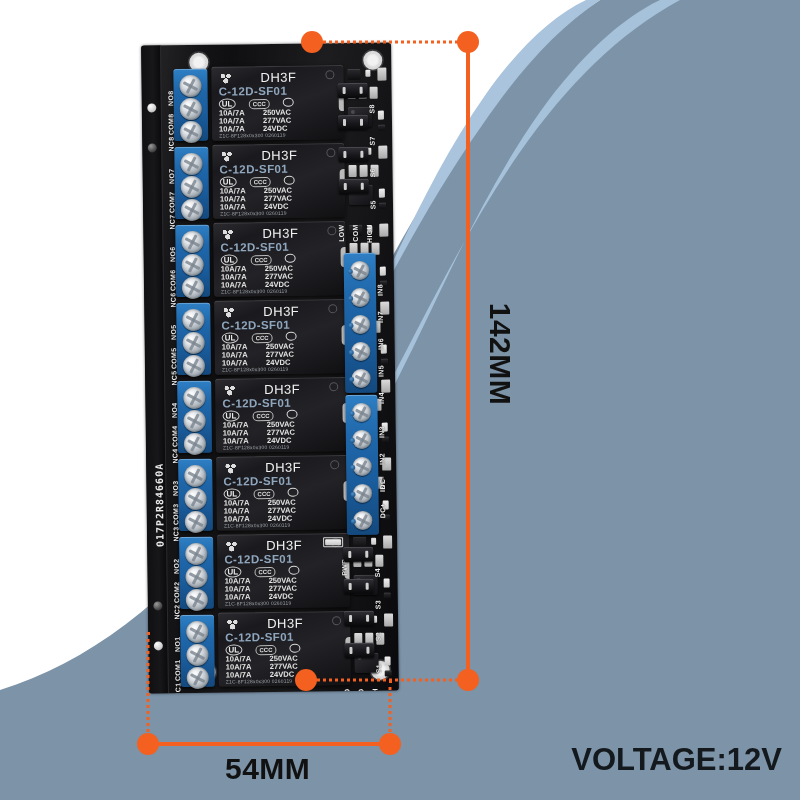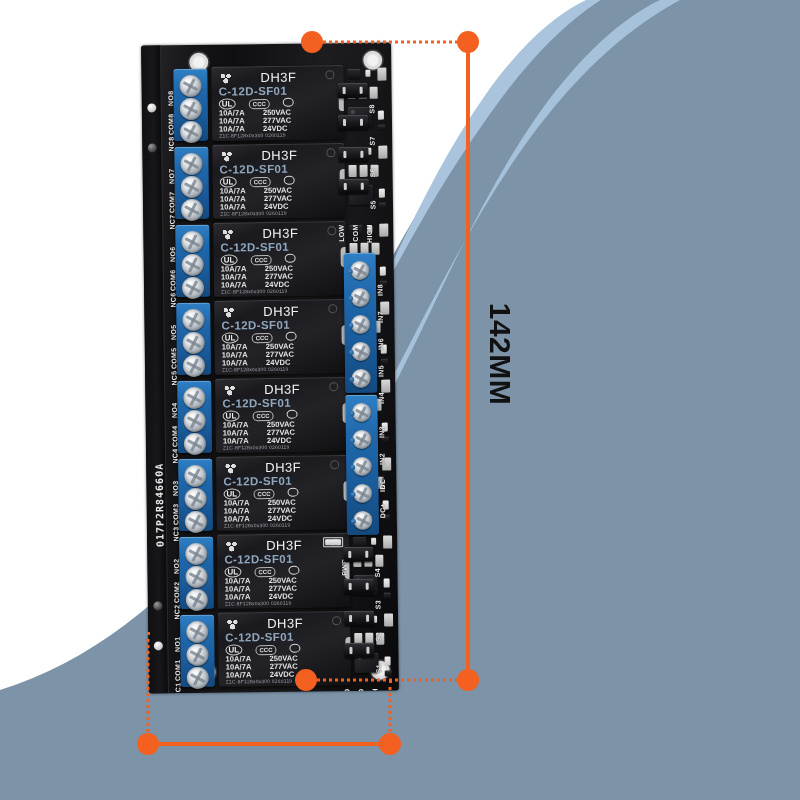--- a/index.html
+++ b/index.html
@@ -642,16 +642,18 @@
 
     <div class="dline-v" style="left:148px; top:632px; height:112px"></div>
 
     <div class="dline-v" style="left:390px; top:680px; height:64px"></div>
 
     <div class="dline-h solid" style="left:148px; top:744px; width:242px"></div>
     <div class="dot" style="left:148px; top:744px"></div>
     <div class="dot" style="left:390px; top:744px"></div>
 
     <div class="dim-label vert" style="left:449px; top:337px; font-size:30px">142MM</div>
+    <div class="dim-label" style="left:225px; top:752px; font-size:30px">54MM</div>
   </div>
 
+  <div class="voltage">VOLTAGE:12V</div>
 
 </div>
 
 </body></html>

